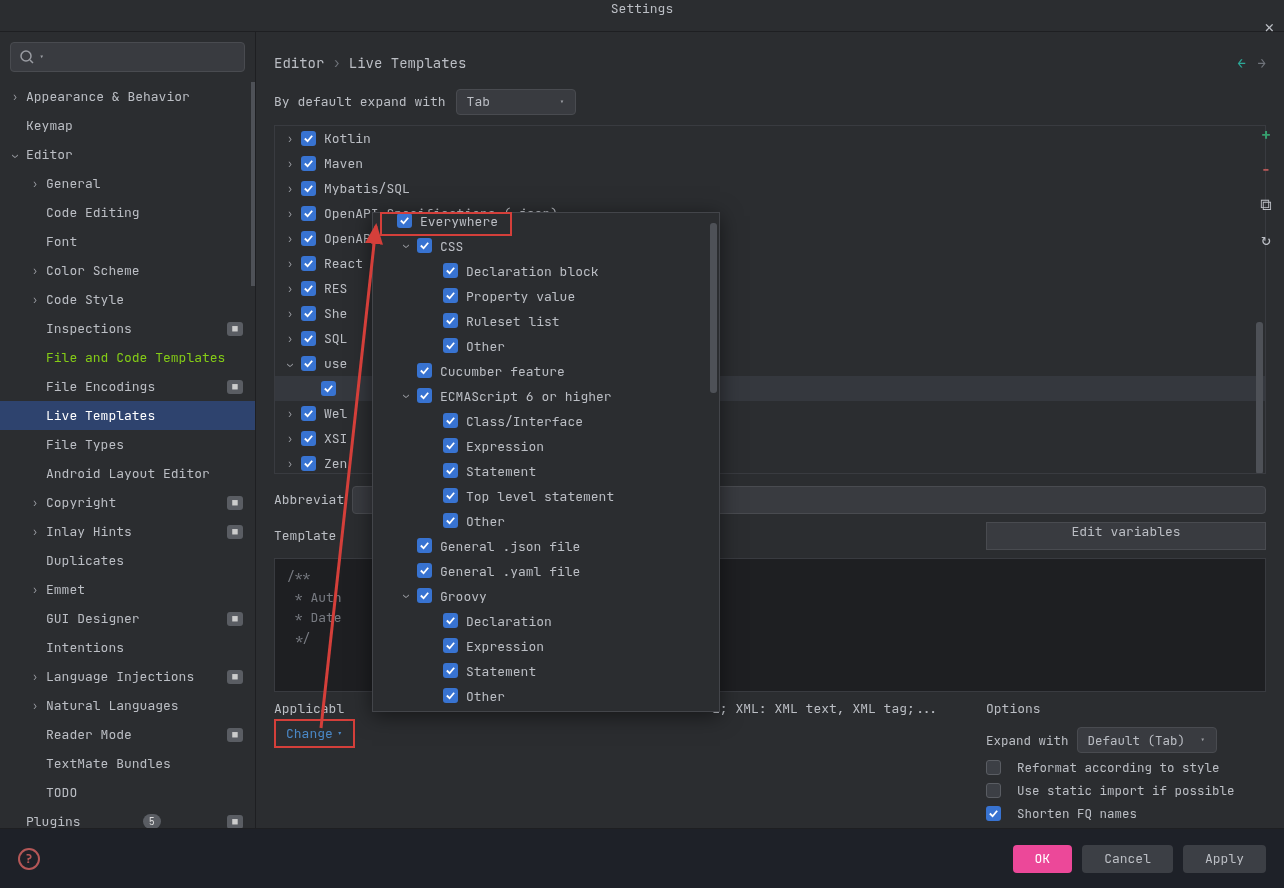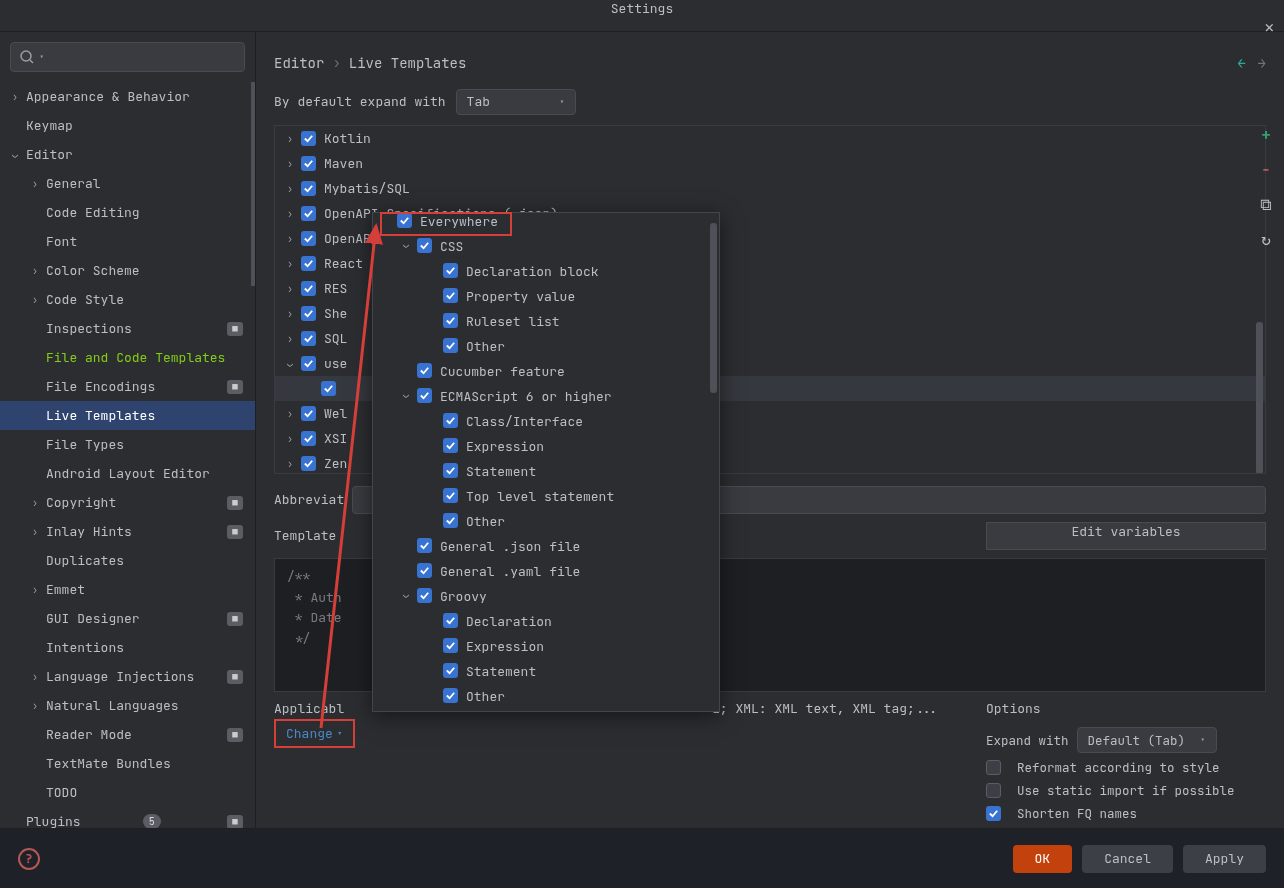--- a/index.html
+++ b/index.html
@@ -224,21 +224,21 @@
   display:flex; align-items:center; justify-content:center;
   color:#b55757; font-size:13px; font-weight:bold;
 }
 .footer .btns { margin-left:auto; display:flex; gap:10px; }
 .btn {
   height: 28px; padding: 0 22px;
   border-radius: 4px;
   display:flex; align-items:center; justify-content:center;
   cursor:pointer;
 }
-.btn.primary { background:#c2410c; color:#fff; }
+.btn.primary { background:#ec4899; color:#fff; }
 .btn.secondary { background:#3c3f45; color:#bbbec4; }
 
 
 .popup {
   position: absolute;
   left: 372px; top: 212px;
   width: 348px; height: 500px;
   background: #2b2d30;
   border: 1px solid #43454a;
   box-shadow: 0 4px 20px rgba(0,0,0,0.5);

